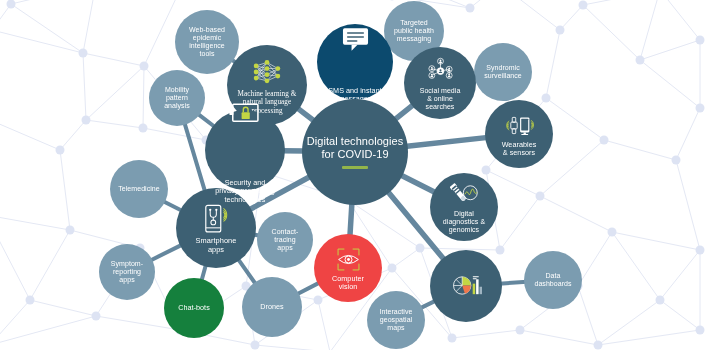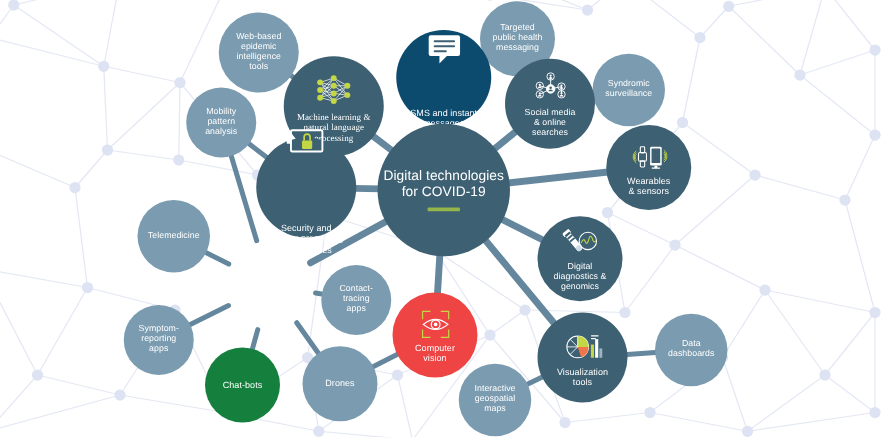--- a/index.html
+++ b/index.html
@@ -399,36 +399,50 @@
             <line x1="36" y1="50" x2="36" y2="22" stroke="#ffffff" stroke-width="2.2"></line>
             <line x1="36" y1="50" x2="8" y2="50" stroke="#ffffff" stroke-width="2.2"></line>
             <line x1="36" y1="50" x2="16" y2="70" stroke="#ffffff" stroke-width="2.2"></line>
             <line x1="36" y1="50" x2="16" y2="30" stroke="#ffffff" stroke-width="2.2"></line>
             <rect x="70" y="44" width="8" height="34" fill="#c3d644"></rect>
             <rect x="81" y="30" width="8" height="48" fill="#ffffff"></rect>
             <rect x="92" y="54" width="8" height="24" fill="#9fb4c1"></rect>
             <rect x="70" y="20" width="20" height="3" rx="1.5" fill="#ffffff"></rect>
             <rect x="70" y="27" width="13" height="3" rx="1.5" fill="#ffffff"></rect>
           </svg></span>
-        <span class="label" style="font-size: 7.2px;">Visualization
-tools</span>
       </div>
       <div class="node" style="left: 314px; top: 234px; width: 68px; height: 68px; background: #ef4444;">
         <span class="icon" style="margin-bottom: 1px;"><svg width="29" height="29" viewBox="0 0 100 100">
             <path d="M14 34 L14 14 L34 14" fill="none" stroke="#c3d644" stroke-width="3.4" stroke-linecap="square"></path>
             <path d="M86 34 L86 14 L66 14" fill="none" stroke="#c3d644" stroke-width="3.4" stroke-linecap="square"></path>
             <path d="M14 66 L14 86 L34 86" fill="none" stroke="#c3d644" stroke-width="3.4" stroke-linecap="square"></path>
             <path d="M86 66 L86 86 L66 86" fill="none" stroke="#c3d644" stroke-width="3.4" stroke-linecap="square"></path>
             <path d="M16 50 Q50 22 84 50 Q50 78 16 50 Z" fill="none" stroke="#ffffff" stroke-width="3.4"></path>
             <circle cx="50" cy="50" r="12" fill="none" stroke="#ffffff" stroke-width="3.4"></circle>
             <circle cx="50" cy="50" r="5" fill="#ffffff"></circle>
           </svg></span>
         <span class="label" style="font-size: 7.2px;">Computer
 vision</span>
       </div>
+      <div class="node" style="left: 176px; top: 188px; width: 80px; height: 80px; background: rgb(61, 96, 115);">
+        <span class="icon" style="margin-bottom: 1px;"><svg width="34" height="34" viewBox="0 0 100 100">
+            <rect x="20" y="10" width="44" height="78" rx="6" fill="none" stroke="#ffffff" stroke-width="3.4"></rect>
+            <line x1="20" y1="76" x2="64" y2="76" stroke="#ffffff" stroke-width="3"></line>
+            <path d="M33 24 v12 a9 9 0 0 0 18 0 v-12" fill="none" stroke="#ffffff" stroke-width="3" stroke-linecap="round"></path>
+            <circle cx="33" cy="23" r="3.4" fill="#ffffff"></circle>
+            <circle cx="51" cy="23" r="3.4" fill="#ffffff"></circle>
+            <line x1="42" y1="45" x2="42" y2="55" stroke="#ffffff" stroke-width="3"></line>
+            <circle cx="42" cy="60" r="7" fill="none" stroke="#ffffff" stroke-width="3"></circle>
+            <path d="M72 30 A 10 10 0 0 1 72 46" fill="none" stroke="#c3d644" stroke-width="3"></path>
+            <path d="M72 24.4 A 17 17 0 0 1 72 51.6" fill="none" stroke="#c3d644" stroke-width="3"></path>
+            <path d="M72 18.799999999999997 A 24 24 0 0 1 72 57.2" fill="none" stroke="#c3d644" stroke-width="3"></path>
+          </svg></span>
+        <span class="label" style="font-size: 7.4px;">Smartphone
+apps</span>
+      </div>
       <div class="node" style="left: 205px; top: 110px; width: 80px; height: 80px; background: rgb(61, 96, 115); gap: 48px;">
         <span class="icon" style="margin-bottom: 1px;"><svg width="34" height="34" viewBox="0 0 100 100">
             <rect x="14" y="24" width="74" height="50" rx="3" fill="none" stroke="#ffffff" stroke-width="4.5"></rect>
             <rect x="4" y="42" width="12" height="14" rx="2" fill="#ffffff"></rect>
             <rect x="40" y="48" width="24" height="20" rx="2.5" fill="#c3d644"></rect>
             <path d="M45 48 v-8 a7 7 0 0 1 14 0 v8" fill="none" stroke="#c3d644" stroke-width="4"></path>
           </svg></span>
         <span class="label" style="font-size: 7.2px;">Security and
 privacy-preserving
 technologies</span>

